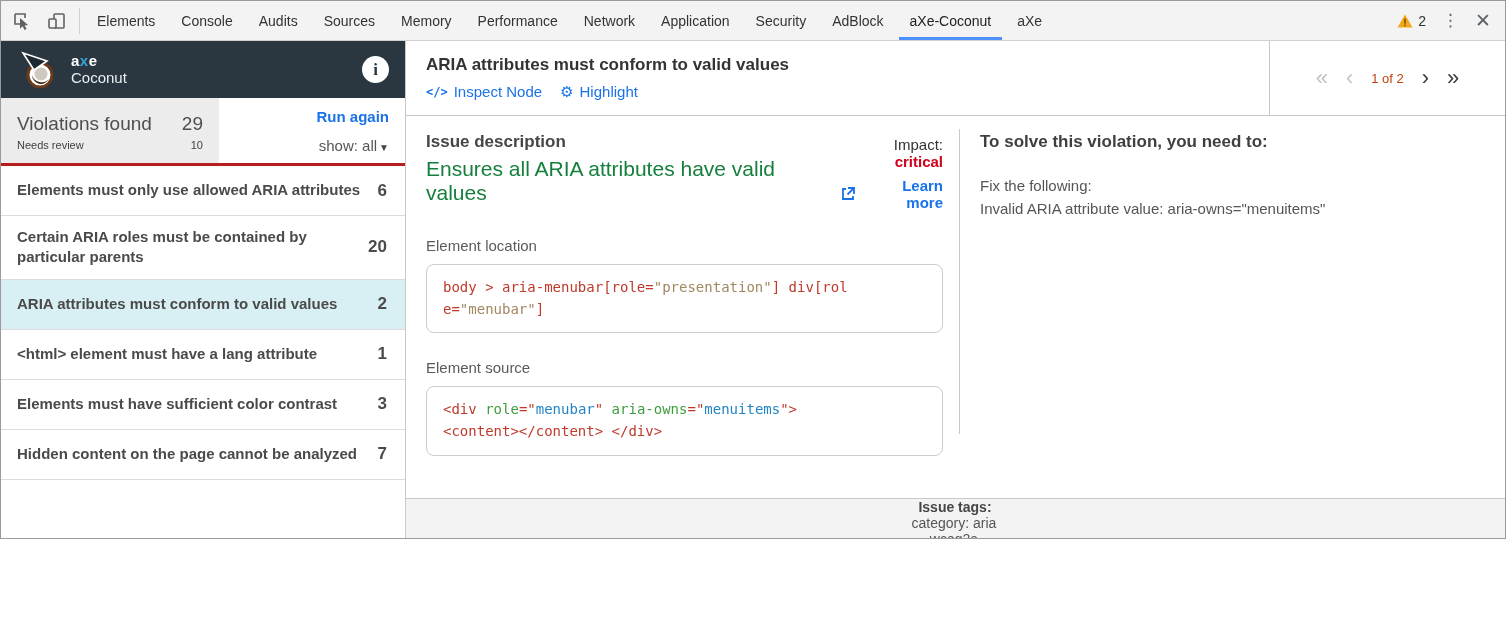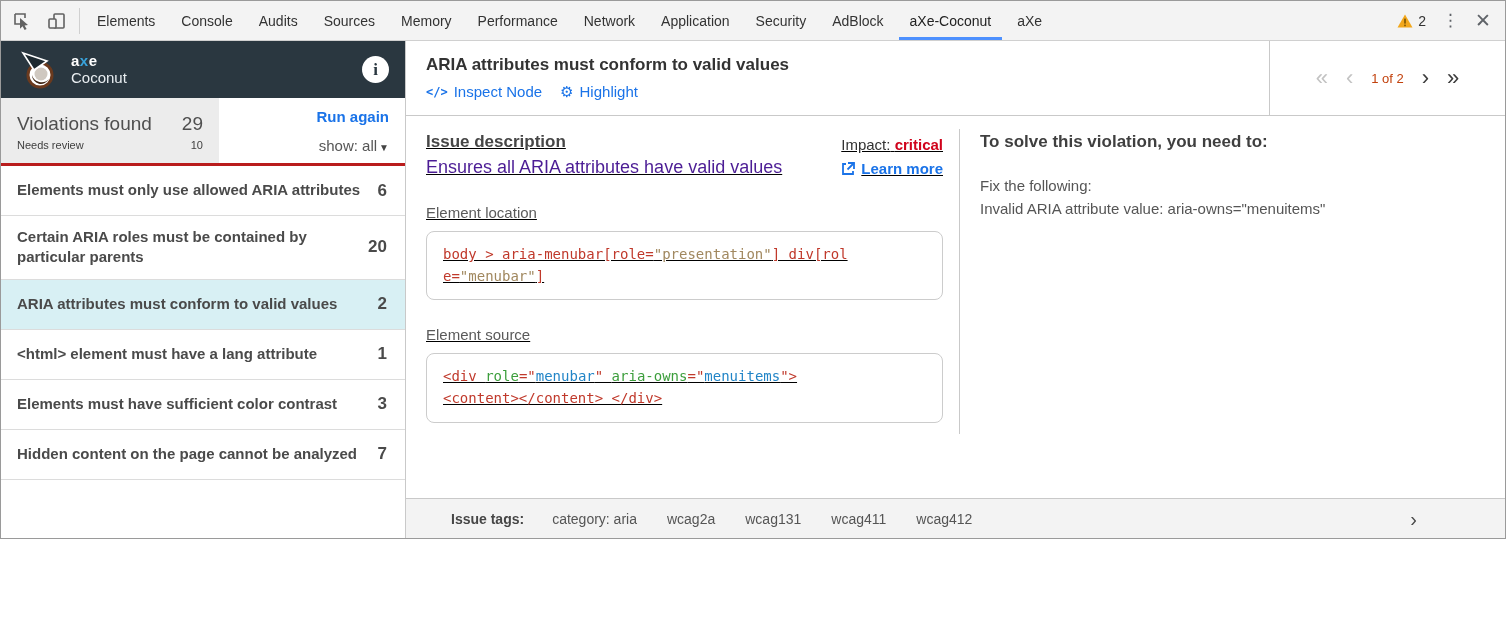--- a/index.html
+++ b/index.html
@@ -58,43 +58,43 @@
   .mh-link { display:flex; align-items:center; gap:6px; color:#1a73e8; font-size:15px; cursor:pointer; }
   .code-glyph { font-family:"DejaVu Sans Mono", monospace; font-size:12px; font-weight:bold; }
   .gear-glyph { font-size:15px; line-height:1; }
   .pager { width:236px; border-left:1px solid #c9c9c9; display:flex; align-items:center; justify-content:center; gap:18px; flex-shrink:0; }
   .pg-arrow { font-size:22px; line-height:1; cursor:pointer; color:#3c3c3c; }
   .pg-arrow.disabled { color:#c3c3c3; cursor:default; }
   .pg-pos { font-size:13px; color:#c2410c; }
 
   
   .content { flex:1; display:flex; min-height:0; }
-  .col-left { width:553px; flex-shrink:0; padding:16px 16px 0 20px;text-decoration:underline; }
+  .col-left { width:553px; flex-shrink:0; padding:16px 16px 0 20px; }
   .issue-head-row { display:flex; justify-content:space-between; }
   .issue-heading { font-size:17px; font-weight:bold; color:#464646; margin-bottom:5px; }
-  .issue-desc { font-size:18px; color:#4c1d95; }
+  .issue-desc { font-size:21px; color:#15803d; }
   .impact-col { text-align:right; display:flex; flex-direction:column; gap:7px; padding-top:4px; }
   .impact-line { font-size:15px; color:#333; }
   .impact-critical { color:#d0021b; font-weight:bold; }
   .learn-more { display:flex; align-items:center; justify-content:flex-end; gap:6px; color:#1a73e8; font-size:15px; font-weight:bold; cursor:pointer; }
   .section-label { font-size:15px; color:#5a5a5a; margin:26px 0 10px 0; }
   .code-box { border:1px solid #ccc; border-radius:8px; padding:12px 16px; background:#fff; font-family:"DejaVu Sans Mono", monospace; font-size:14px; line-height:1.55; }
   .code-line { white-space:pre-wrap; word-break:break-all; }
   .c-red { color:#c0392b; }
   .c-tan { color:#a1885f; }
   .c-green { color:#3c9e3c; }
   .c-blue { color:#2285c7; }
 
   .v-divider { width:1px; background:#c9c9c9; margin-top:13px; height:305px; flex-shrink:0; }
   .col-right { flex:1; padding:16px 20px 0 20px; min-width:0; }
   .solve-heading { font-size:17px; font-weight:bold; color:#3f3f3f; margin-bottom:22px; }
   .solve-line { font-size:15px; color:#555; line-height:1.55; }
 
   
-  .tagsbar { height:40px; background:#f3f3f3; border-top:1px solid #c9c9c9; display:flex; align-items:center; padding:0 18px 0 45px; flex-shrink:0; }
+  .tagsbar { height:40px; background:#f3f3f3; border-top:1px solid #c9c9c9; display:flex; align-items:center; padding:0 18px 0 45px; flex-shrink:0;flex-direction:column; }
   .tags-label { font-size:14px; font-weight:bold; color:#464646; margin-right:28px; }
   .tag { font-size:14px; color:#555; margin-right:30px; cursor:pointer; }
   .tags-next { margin-left:auto; font-size:20px; color:#4a4a4a; cursor:pointer; line-height:1; padding-right:70px; }
 </style>
 </head>
 <body>
 
 <div class="app">
 
   <div class="toolbar">

